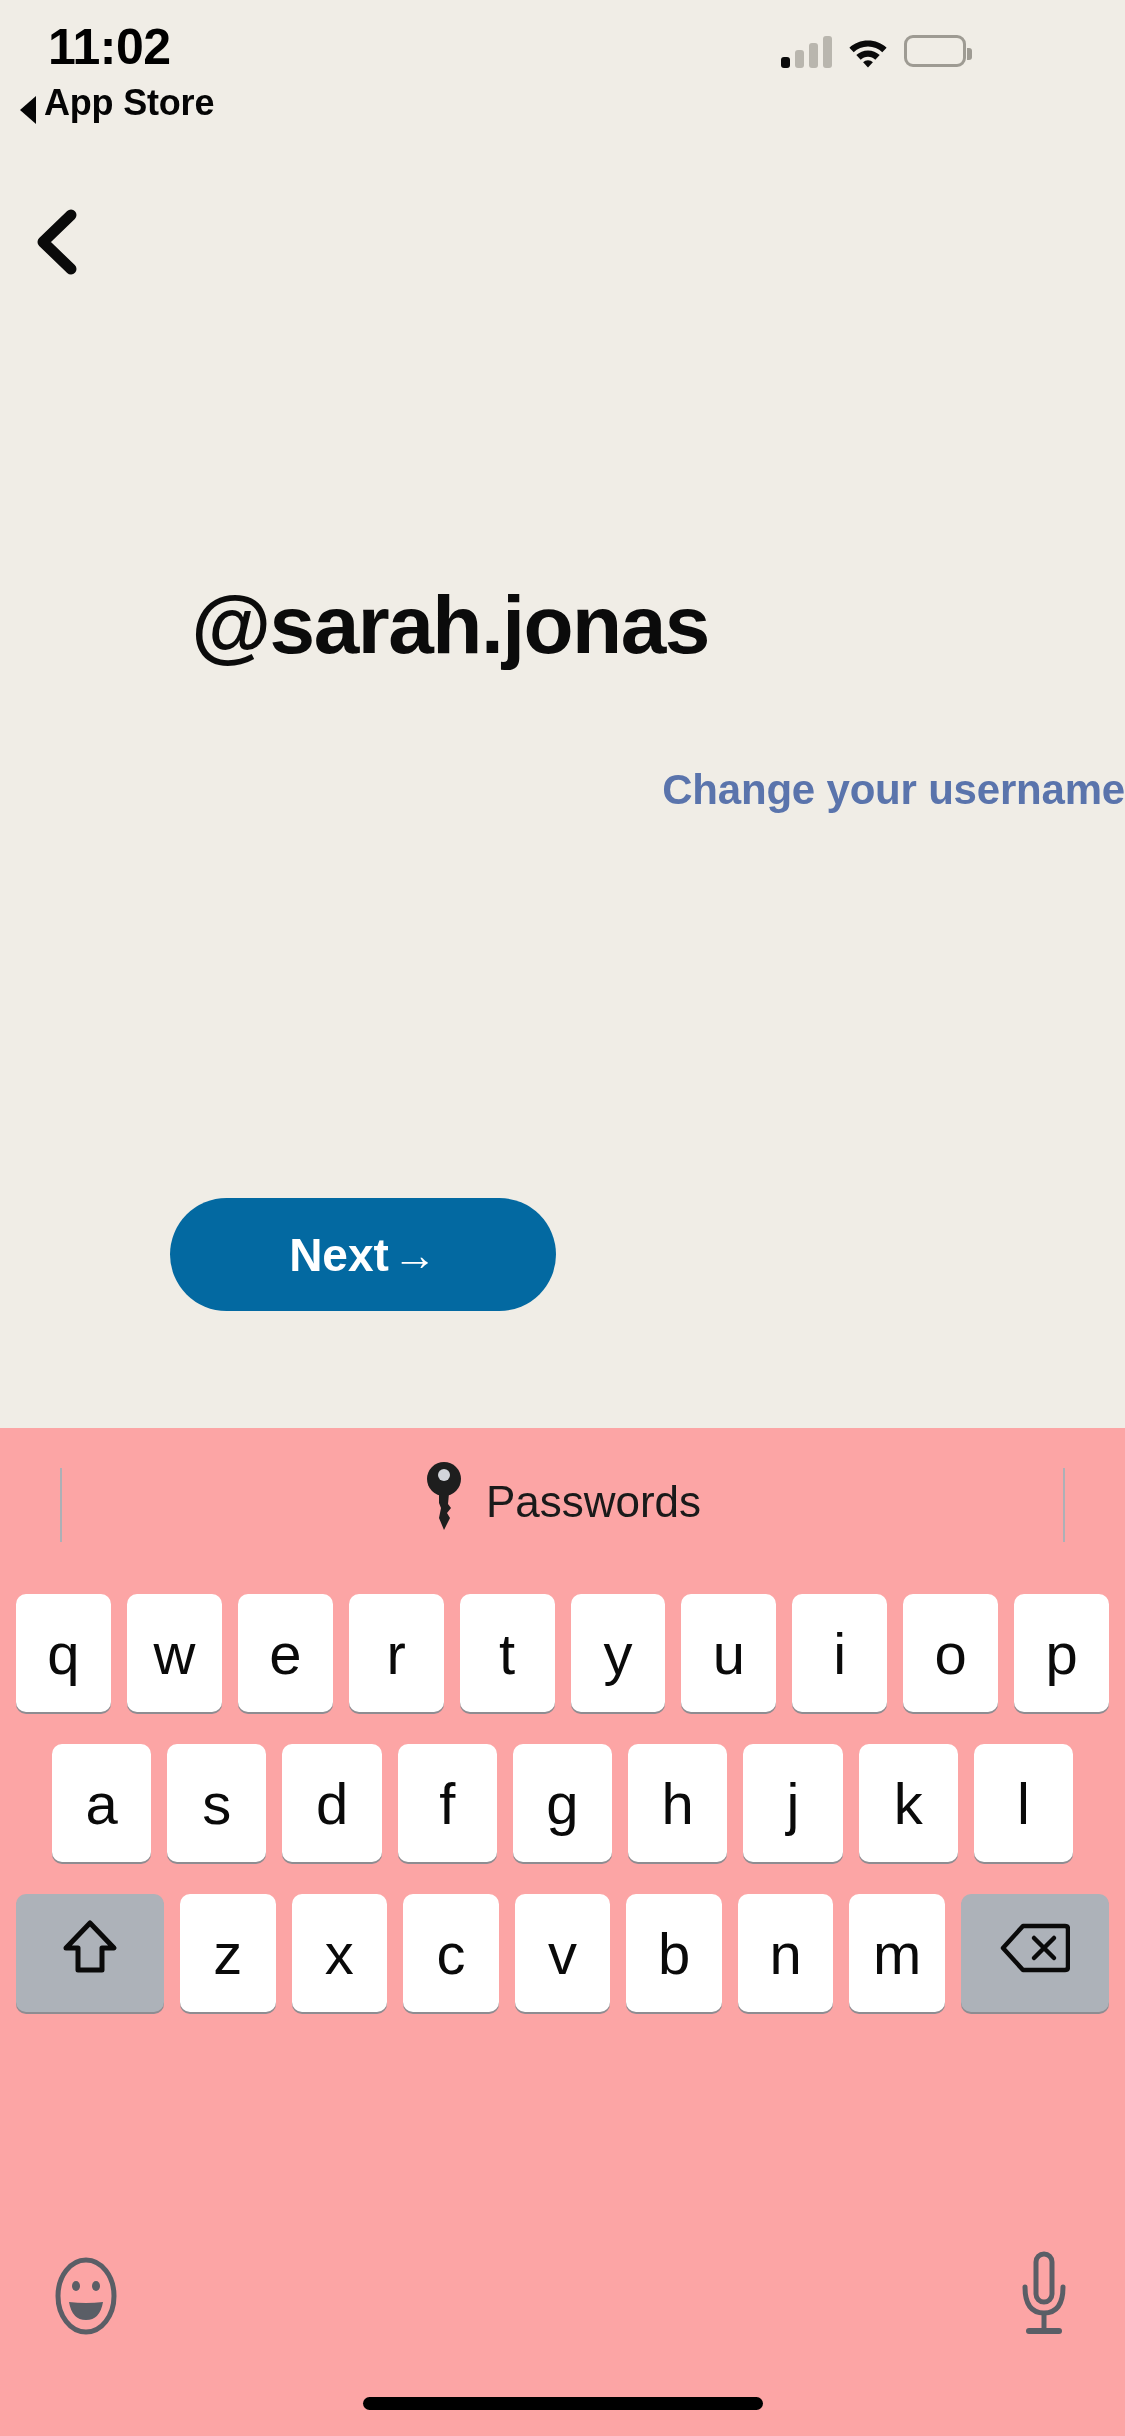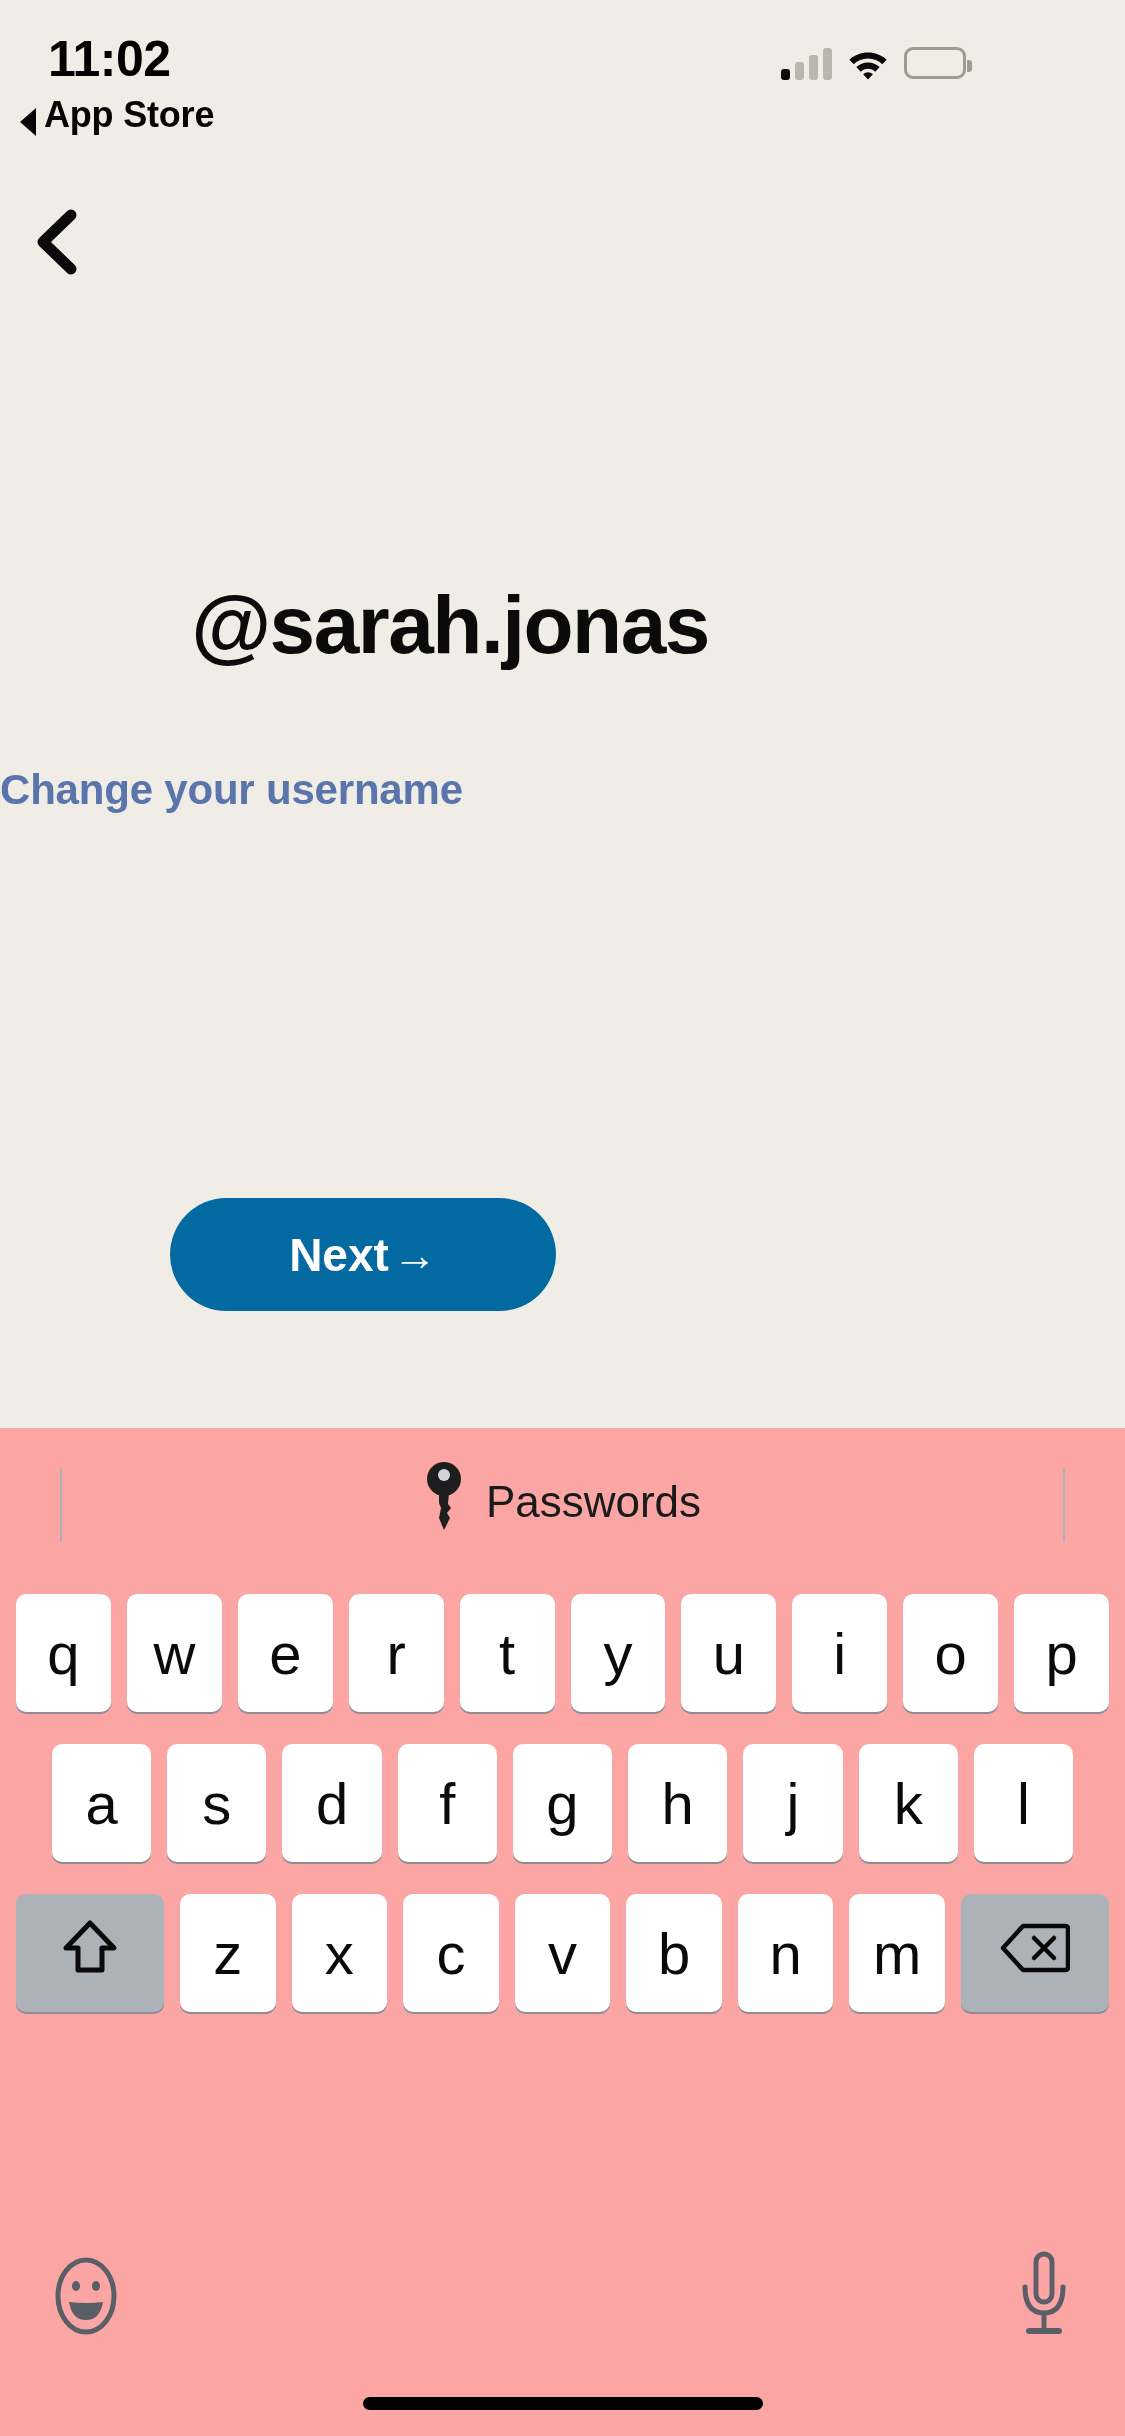--- a/index.html
+++ b/index.html
@@ -15,21 +15,21 @@
     height: 2436px;
     overflow: hidden;
     background: #F0EDE6;
     font-family: "Liberation Sans", sans-serif;
     -webkit-font-smoothing: antialiased;
   }
 
   
   .statusbar {
     position: absolute;
-    top: 12px; left: 0;
+    top: 0; left: 0;
     width: 1008px;
     height: 140px;
   }
   .sb-time {
     position: absolute;
     left: 48px;
     top: 18px;
     font-size: 50px;
     font-weight: 700;
     color: #000000;
@@ -147,21 +147,21 @@
     font-size: 82px;
     font-weight: 700;
     color: #0B0B0B;
     letter-spacing: -1.5px;
   }
   .change-link {
     position: absolute;
     top: 766px;
     left: 0;
     width: 1125px;
-    text-align: left;
+    text-align: right;
     font-size: 42px;
     font-weight: 600;
     color: #5A74AC;
     letter-spacing: -0.2px;
   }
 
   .next-btn {
     position: absolute;
     left: 170px;
     top: 1198px;

